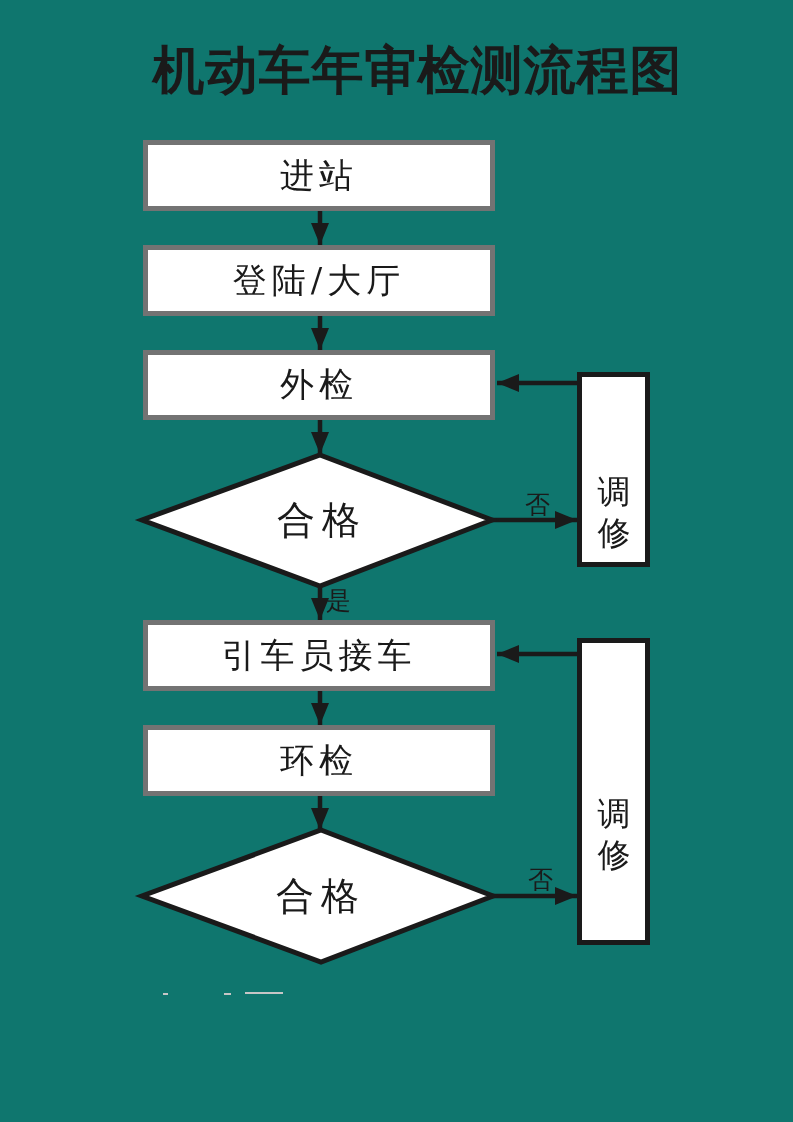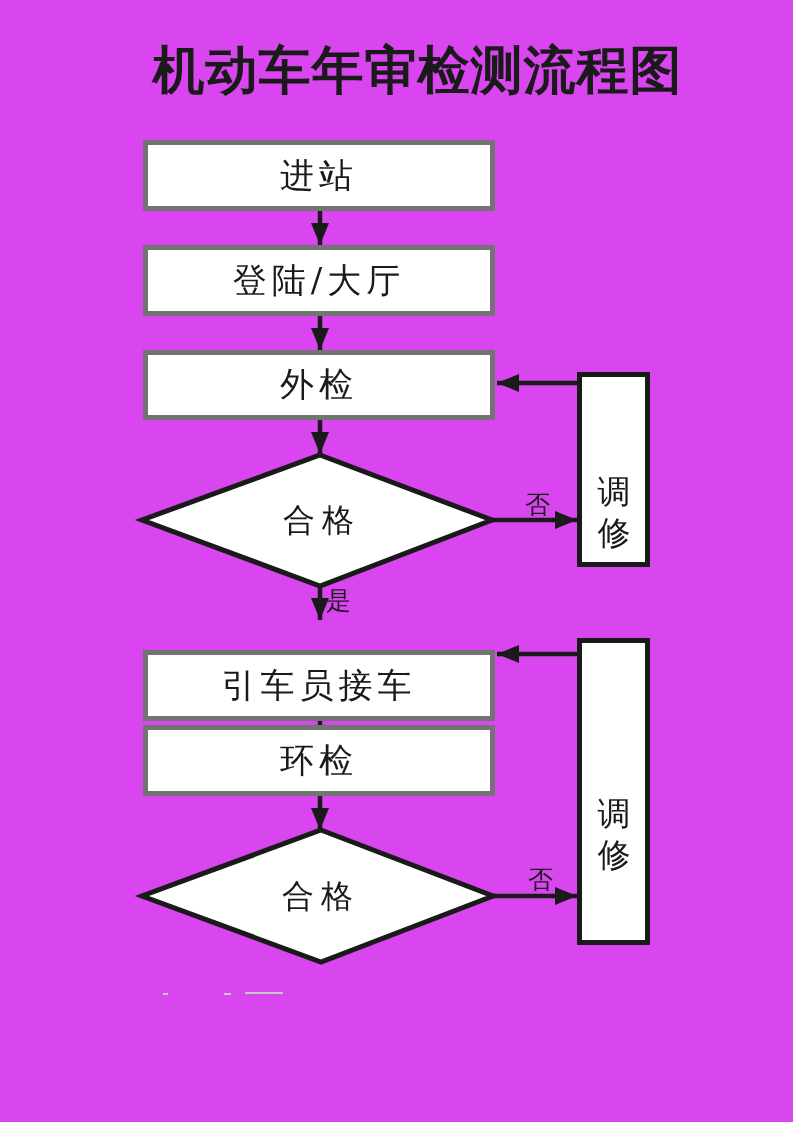--- a/index.html
+++ b/index.html
@@ -1,20 +1,20 @@
 <!DOCTYPE html>
 <html><head>
 <meta charset="utf-8">
 <style>
   html, body { margin: 0; padding: 0; background: #ffffff; }
   .canvas {
     position: relative;
     width: 793px;
     height: 1122px;
-    background: #d946ef;
+    background: #0f766e;
     overflow: hidden;
     font-family: "DejaVu Serif", "Liberation Serif", serif;
     color: #1a1a1a;
   }
   .title {
     position: absolute;
     top: 36px;
     left: 0;
     width: 100%;
     text-align: center;
@@ -53,21 +53,21 @@
   .vbox .vtext {
     writing-mode: vertical-rl;
     font-size: 33px;
     letter-spacing: 42px;
     margin-bottom: -42px;
   }
   .diamond-label {
     position: absolute;
     width: 200px;
     text-align: center;
-    font-size: 32px;
+    font-size: 38px;
     letter-spacing: 7px;
     line-height: 40px;
   }
   .edge-label {
     position: absolute;
     font-size: 25px;
     line-height: 25px;
   }
   .artifact {
     position: absolute;
@@ -112,21 +112,21 @@
   <div class="box" style="left:143px; top:350px; width:352px; height:70px;">
     <span>外检</span>
   </div>
 
   <div class="box" style="left:143px; top:245px; width:352px; height:71px;">
     <span>登陆/大厅</span>
   </div>
 
   <div class="diamond-label" style="left:222px; top:500px;">合格</div>
 
-  <div class="box" style="left:143px; top:620px; width:352px; height:71px;margin-top:30px;">
+  <div class="box" style="left:143px; top:620px; width:352px; height:71px;">
     <span>引车员接车</span>
   </div>
 
   <div class="box" style="left:143px; top:725px; width:352px; height:71px;text-align:center;">
     <span>环检</span>
   </div>
 
   <div class="diamond-label" style="left:221px; top:876px;">合格</div>
 
   <div class="vbox" style="left:577px; top:372px; width:73px; height:195px;">

